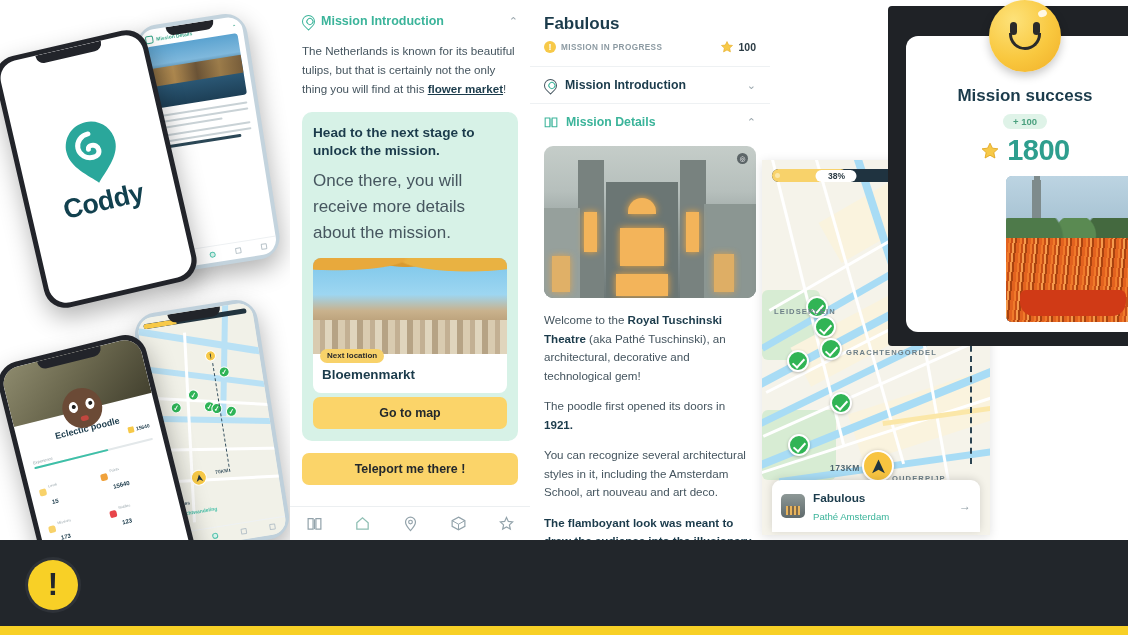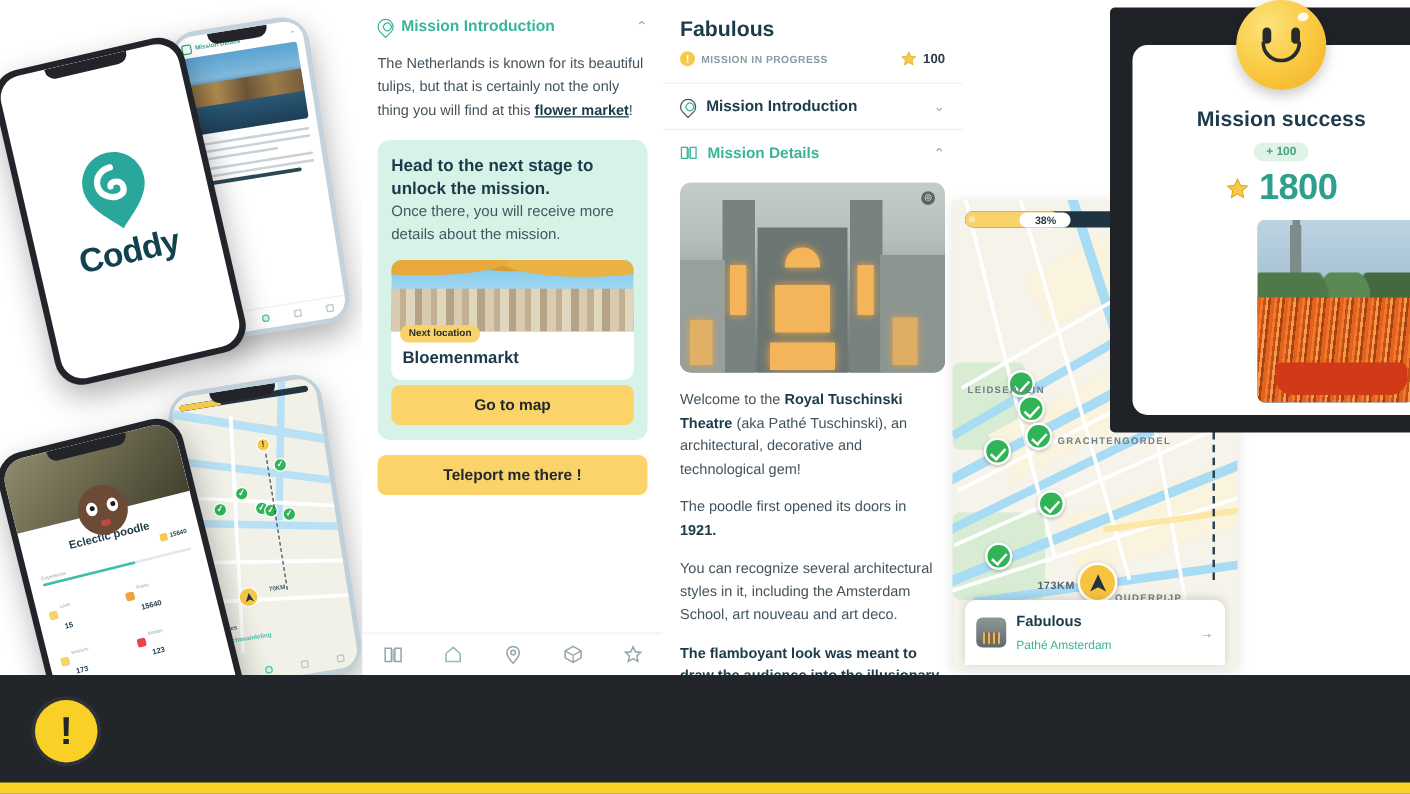--- a/index.html
+++ b/index.html
@@ -99,23 +99,23 @@
   .sec-head .lbl { font-size:12.5px; font-weight:700; color:#3bb49a; }
   .sec-head .chev { margin-left:auto; color:#9aa7ad; font-size:11px; }
   .pin-o { width:13px; height:13px; border:1.6px solid #3bb49a; border-radius:50% 50% 50% 0;
            transform:rotate(-45deg); position:relative; }
   .pin-o:after { content:""; position:absolute; left:3px; top:3px; width:4.6px; height:4.6px;
            border:1.4px solid #3bb49a; border-radius:50%; }
   .para { font-size:11.6px; line-height:1.62; color:#44545e; }
   .para b { color:#1b3b4b;text-decoration:underline; }
   .mint-card { margin-top:14px; background:#d7f2e7; border-radius:10px; padding:12px 11px 12px; }
   .mint-card h3 { font-size:13.6px; line-height:1.3; font-weight:700; color:#1b3b4b; }
-  .mint-card p { font-size:12px; line-height:1.55; color:#46565f; }
+  .mint-card p { margin-top:8px; font-size:17px; line-height:1.55; color:#46565f; }
   .loc-card { margin-top:11px; border-radius:8px; overflow:hidden; background:#fff; }
-  .loc-img { height:57px; position:relative;
+  .loc-img { height:96px; position:relative;
       background:linear-gradient(#7cc6ea 0%,#9dd6f1 38%,#c9b28d 55%,#b59a72 72%,#6e88a8 100%); }
   .loc-img:before{content:"";position:absolute;left:0;right:0;top:0;height:30px;
       background:radial-gradient(ellipse at 12% 0%,#e8a93c 0 28%,transparent 30%),
                  radial-gradient(ellipse at 80% 2%,#e9b242 0 30%,transparent 32%),
                  radial-gradient(ellipse at 48% -4%,#d99a30 0 22%,transparent 24%);}
   .loc-img:after{content:"";position:absolute;left:0;right:0;bottom:0;height:34px;
       background:repeating-linear-gradient(90deg,#d9cbb0 0 7px,#c3b093 7px 12px,#e0d5bd 12px 19px,#b6a385 19px 25px);}
   .badge { position:absolute; left:7px; bottom:-9px; z-index:3; background:#f8d26a;
            border-radius:9px; padding:2.5px 7px; font-size:8px; font-weight:700; color:#2b2b2b; }
   .loc-name { padding:13px 9px 11px; font-size:13.4px; font-weight:700; color:#1b3b4b; }

